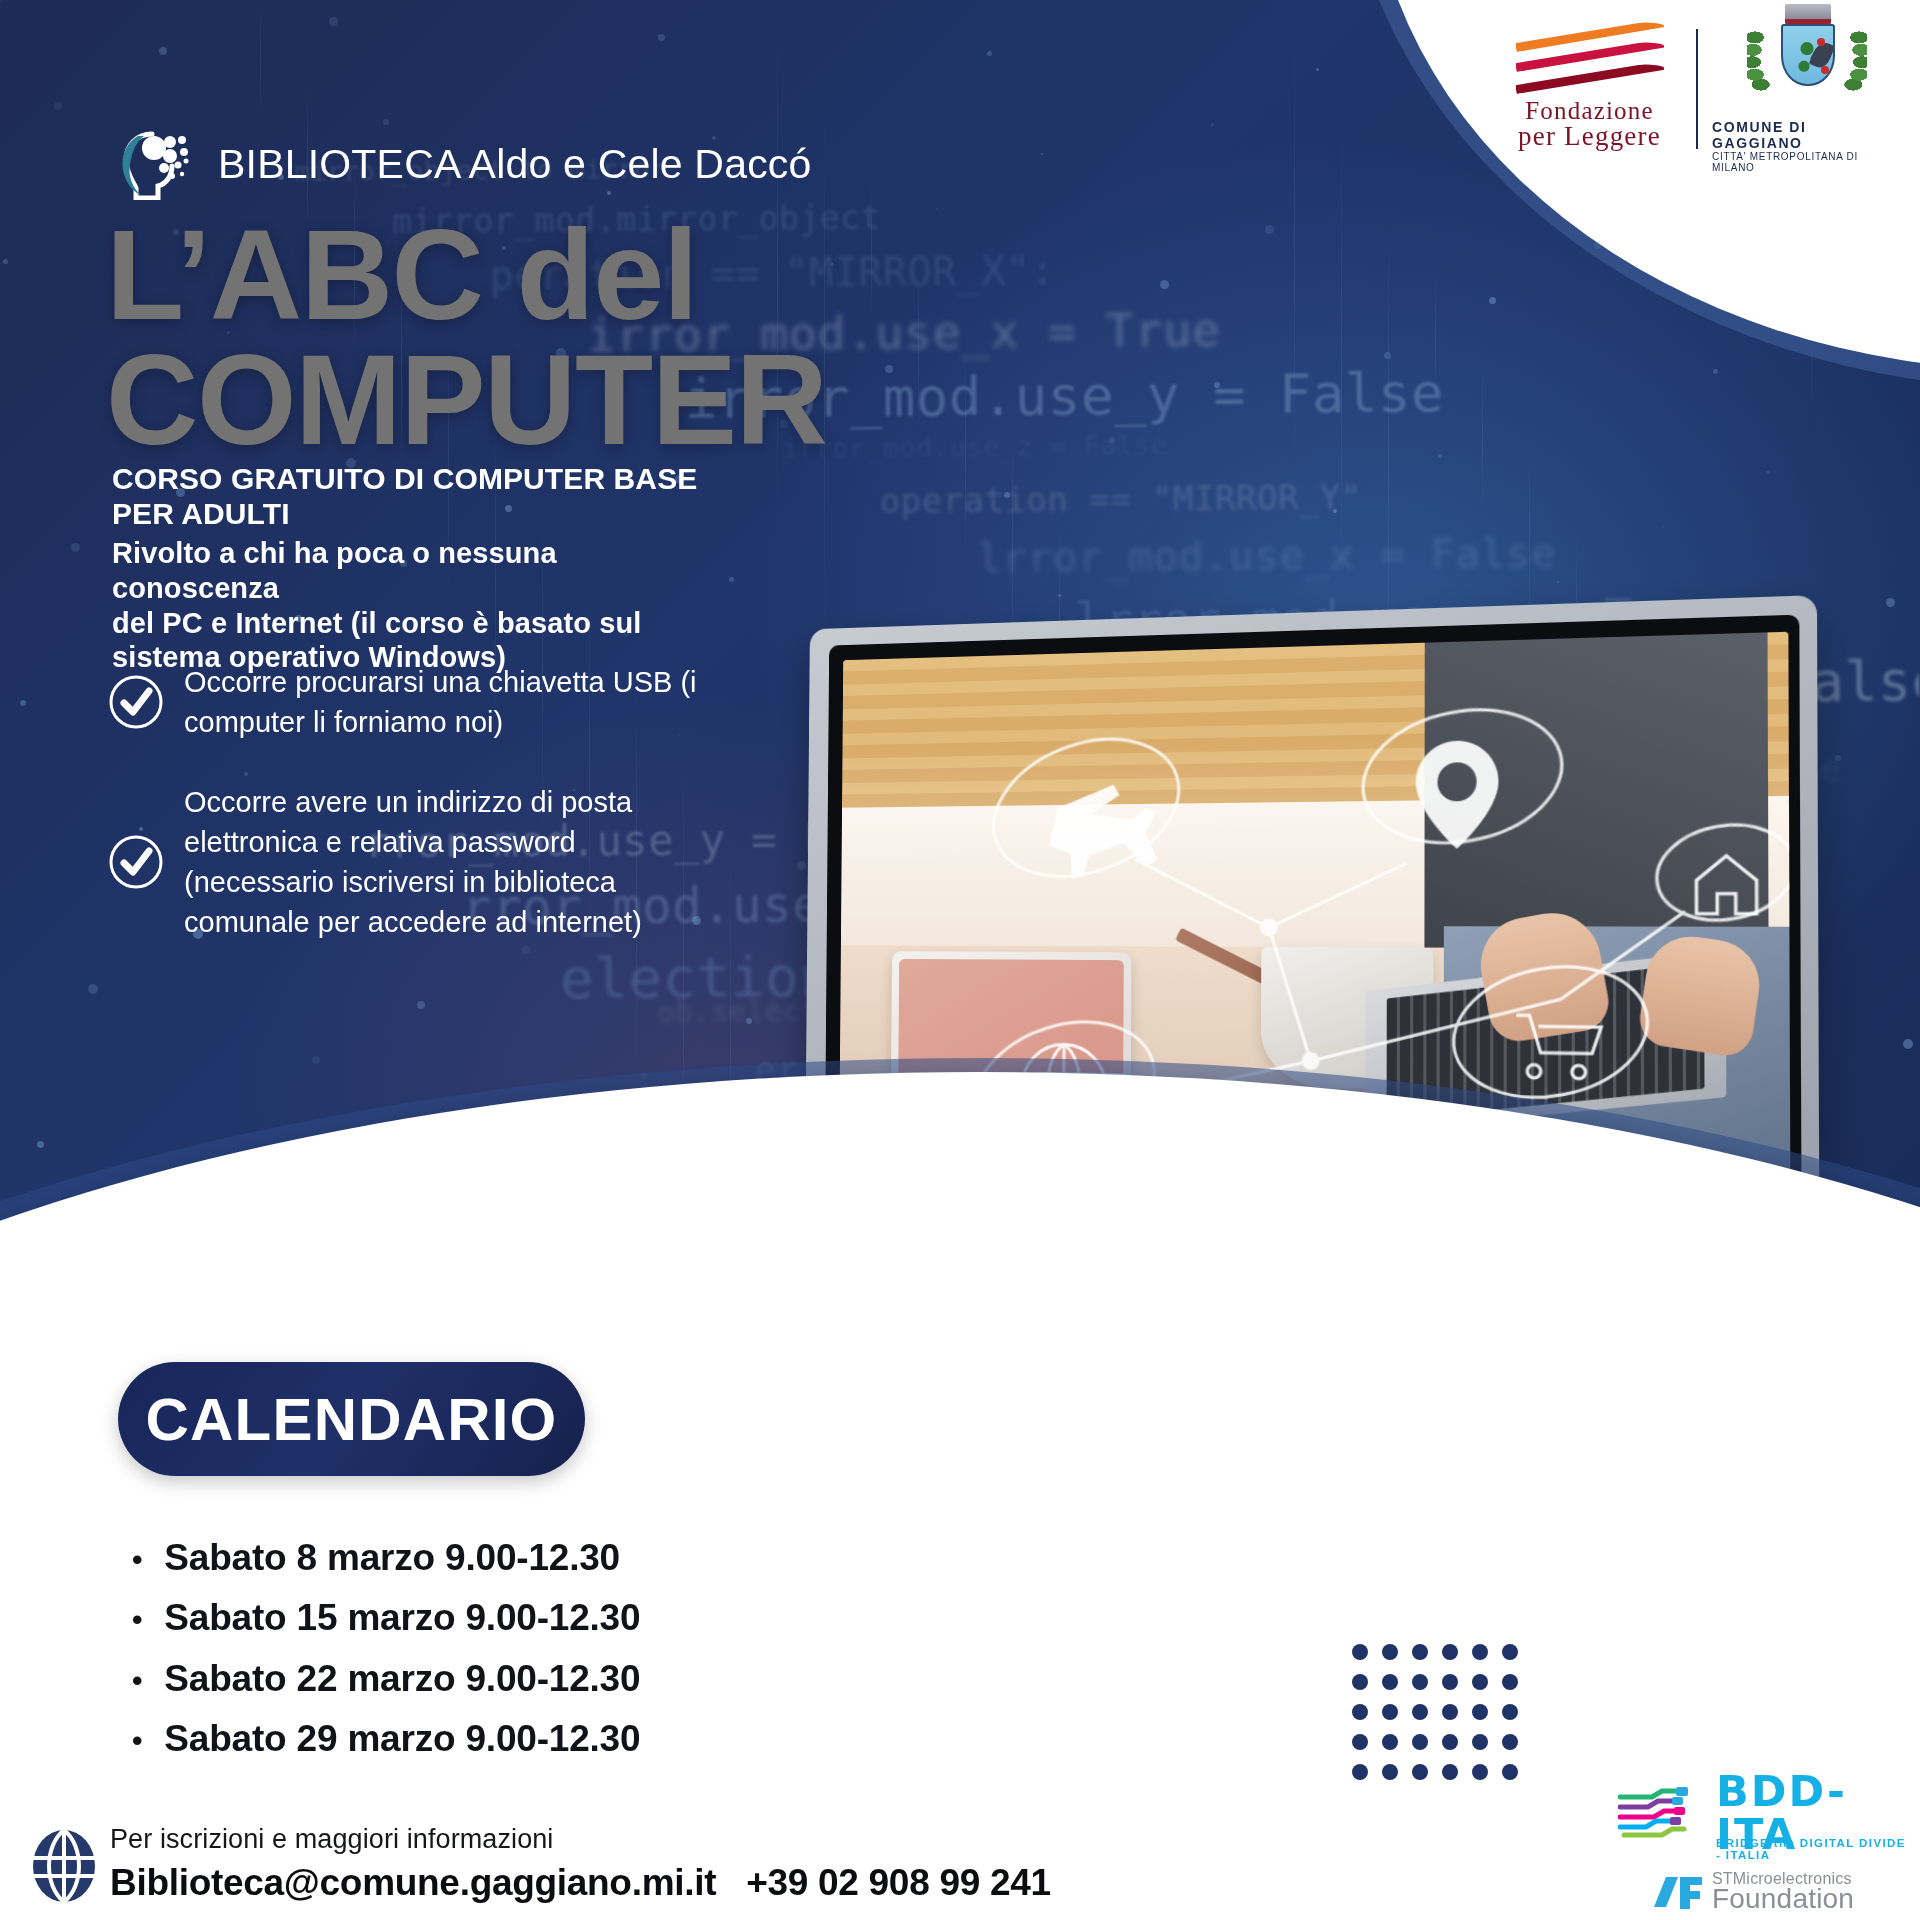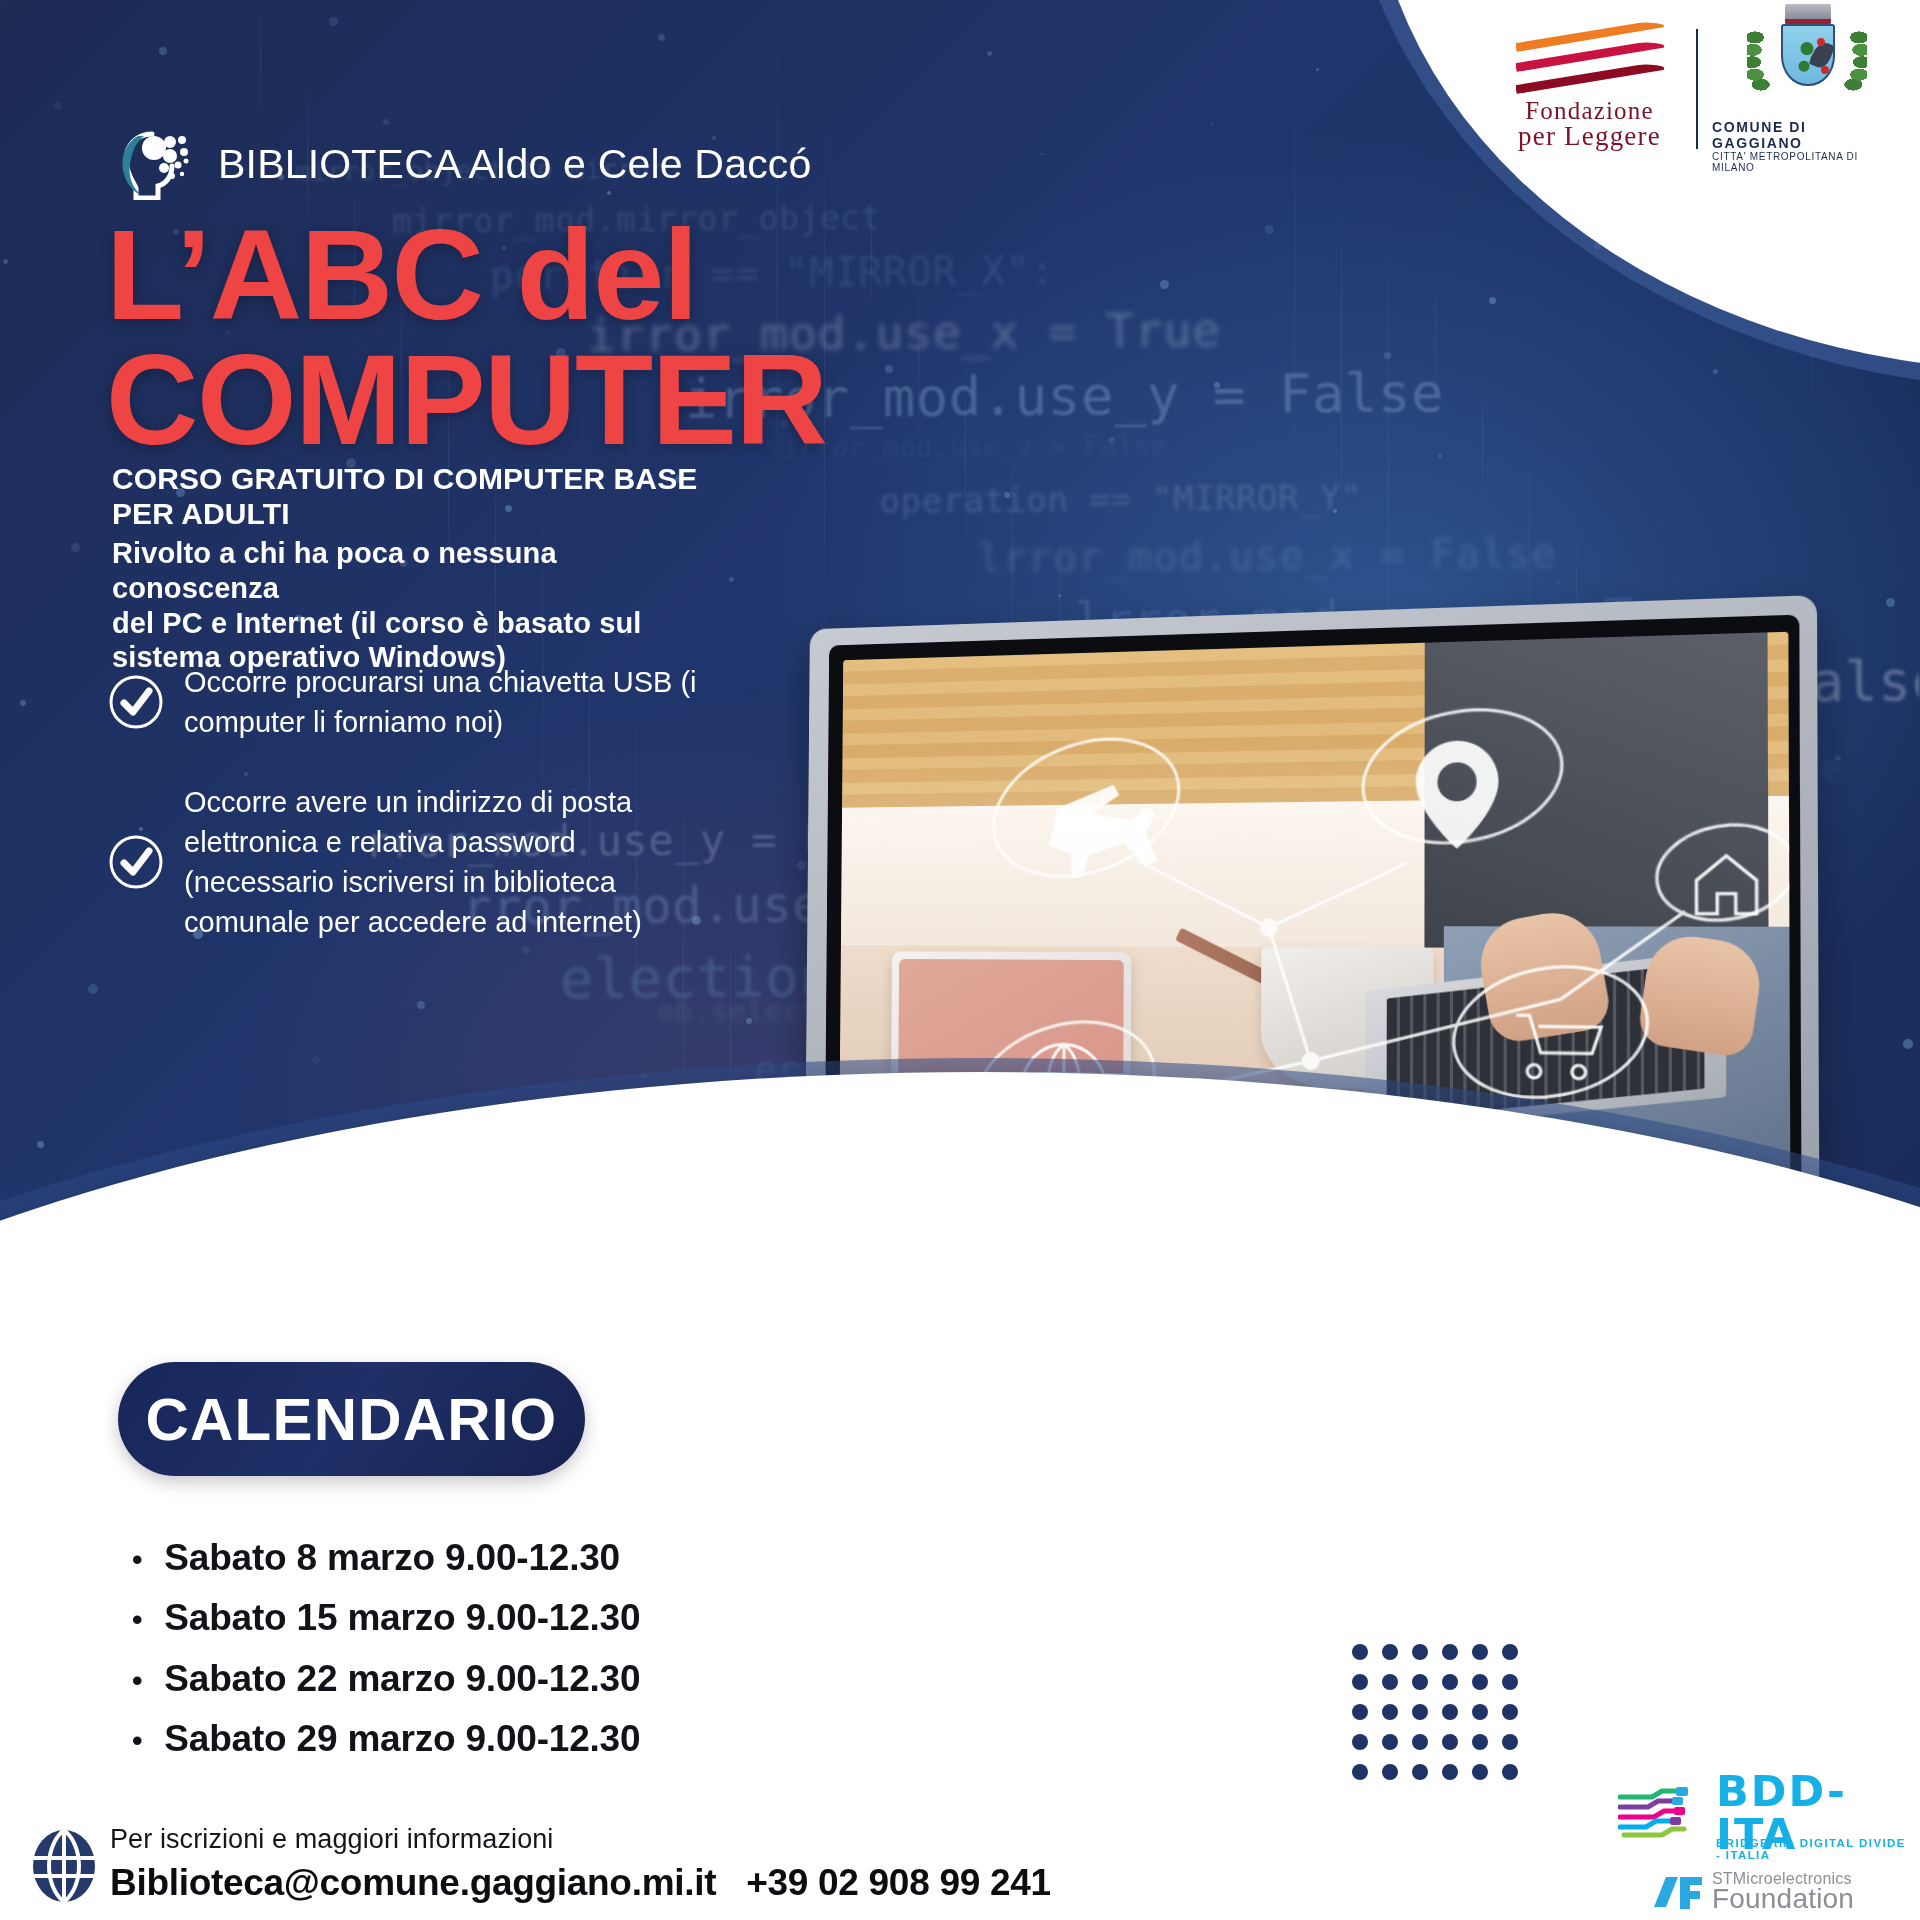--- a/index.html
+++ b/index.html
@@ -142,21 +142,21 @@
   .gag-t2{ font-size:10px; letter-spacing:.7px; color:#1b2b4f; }
 
   
   .lib-row{ position:absolute; left:108px; top:128px; display:flex; align-items:center; gap:22px; }
   .lib-mark{ width:88px; height:72px; position:relative; }
   .lib-name{ font-size:41px; color:#ffffff; letter-spacing:.2px; font-weight:400; white-space:nowrap;}
 
   
   .title{
     position:absolute; left:106px; top:212px;
-    font-size:128px; font-weight:bold; color:#ef4444;
+    font-size:128px; font-weight:bold; color:#737373;
     line-height:.98; letter-spacing:-1.5px;
     text-shadow:0 3px 14px rgba(0,0,0,.28);
   }
   .subtitle{
     position:absolute; left:112px; top:462px;
     font-size:30px; font-weight:bold; color:#ffffff;
     line-height:1.16; letter-spacing:.1px;
   }
   .lead{
     position:absolute; left:112px; top:536px;

